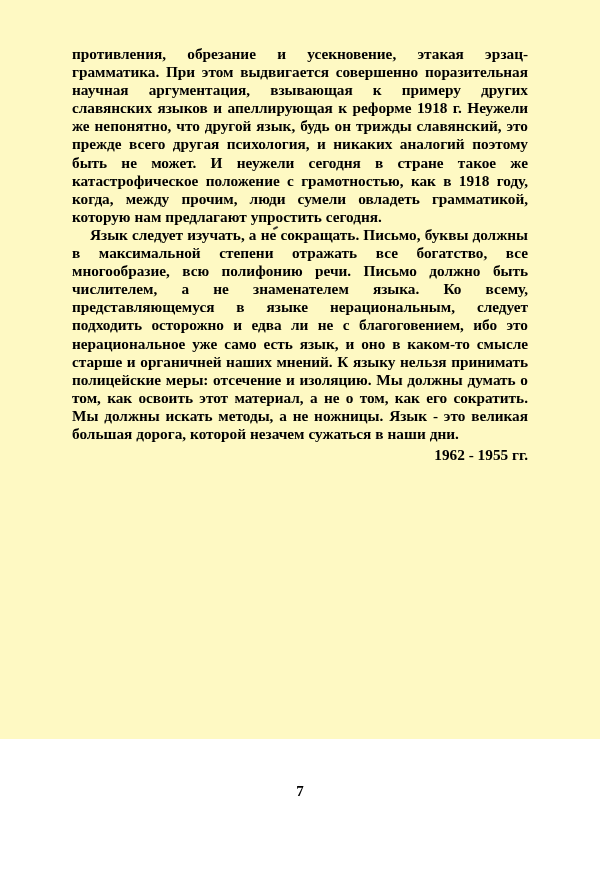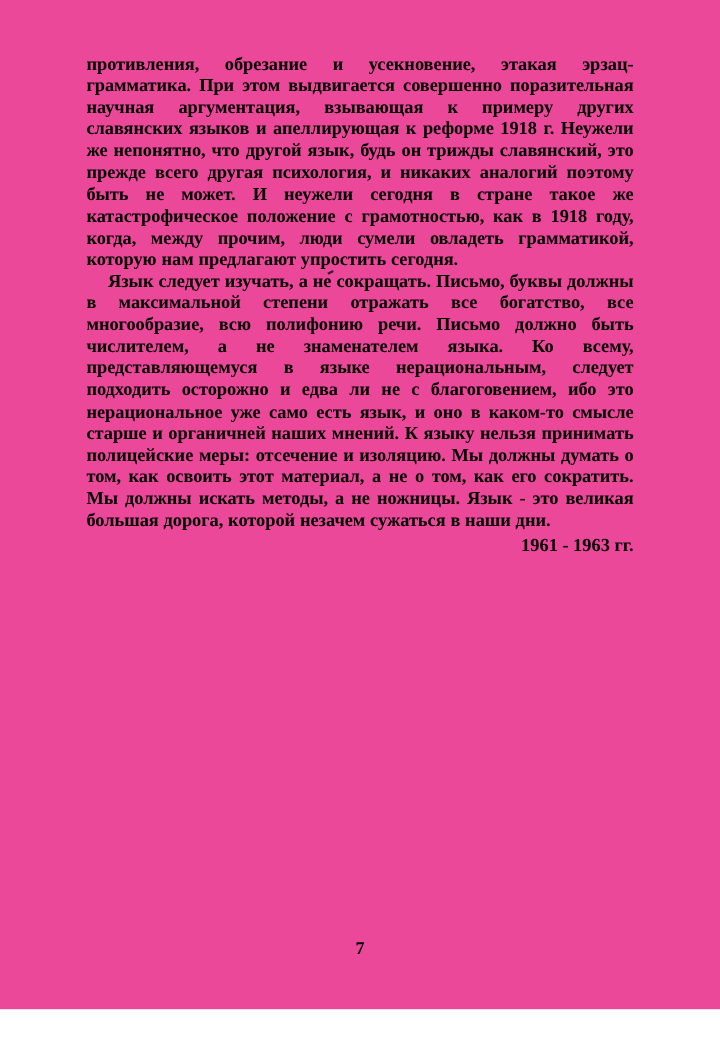--- a/index.html
+++ b/index.html
@@ -11,22 +11,22 @@
     height: 869px;
     background: #ffffff;
     font-family: "Liberation Serif", "DejaVu Serif", serif;
     color: #000000;
     overflow: hidden;
   }
 
   .page {
     position: relative;
     width: 600px;
-    height: 841px;
-    background: #ec4899;
+    height: 739px;
+    background: #fef9c3;
   }
 
   .text-block {
     position: absolute;
     left: 72px;
     top: 45px;
     width: 456px;
   }
 
   .para {
@@ -100,17 +100,17 @@
 <div class="page">
 
   <div class="text-block">
 
     <p class="para">противления, обрезание и усекновение, этакая эрзац-грамматика. При этом выдвигается совершенно поразительная научная аргументация, взывающая к примеру других славянских языков и апеллирующая к реформе 1918 г. Неужели же непонятно, что другой язык, будь он трижды славянский, это прежде всего другая психология, и никаких аналогий поэтому быть не может. И неужели сегодня в стране такое же катастрофическое положение с грамотностью, как в 1918 году, когда, между прочим, люди сумели овладеть грамматикой, которую нам предлагают упростить сегодня.</p>
 
     <p class="para indent para-last"><span>Язык следует изучать, а не</span><span class="scan-mark"></span> <span>сокращать. Письмо, буквы должны в максимальной степени отражать все богатство, все многообразие, всю полифонию речи. Письмо должно быть числителем, а не знаменателем языка. Ко всему, представляющемуся в языке нерациональным, следует подходить осторожно и едва ли не с благоговением, ибо это нерациональное уже само есть язык, и оно в каком-то смысле старше и органичней наших мнений. К языку нельзя принимать полицейские меры: отсечение и изоляцию. Мы должны думать о том, как освоить этот материал, а не о том, как его сократить. Мы должны искать методы, а не ножницы. Язык - это великая большая дорога, которой незачем сужаться в наши дни.</span></p>
 
   </div>
 
-  <div class="date-line">1961 - 1963 гг.</div>
+  <div class="date-line">1962 - 1955 гг.</div>
 
   <div class="page-number">7</div>
 
 </div>
 
 </body></html>

